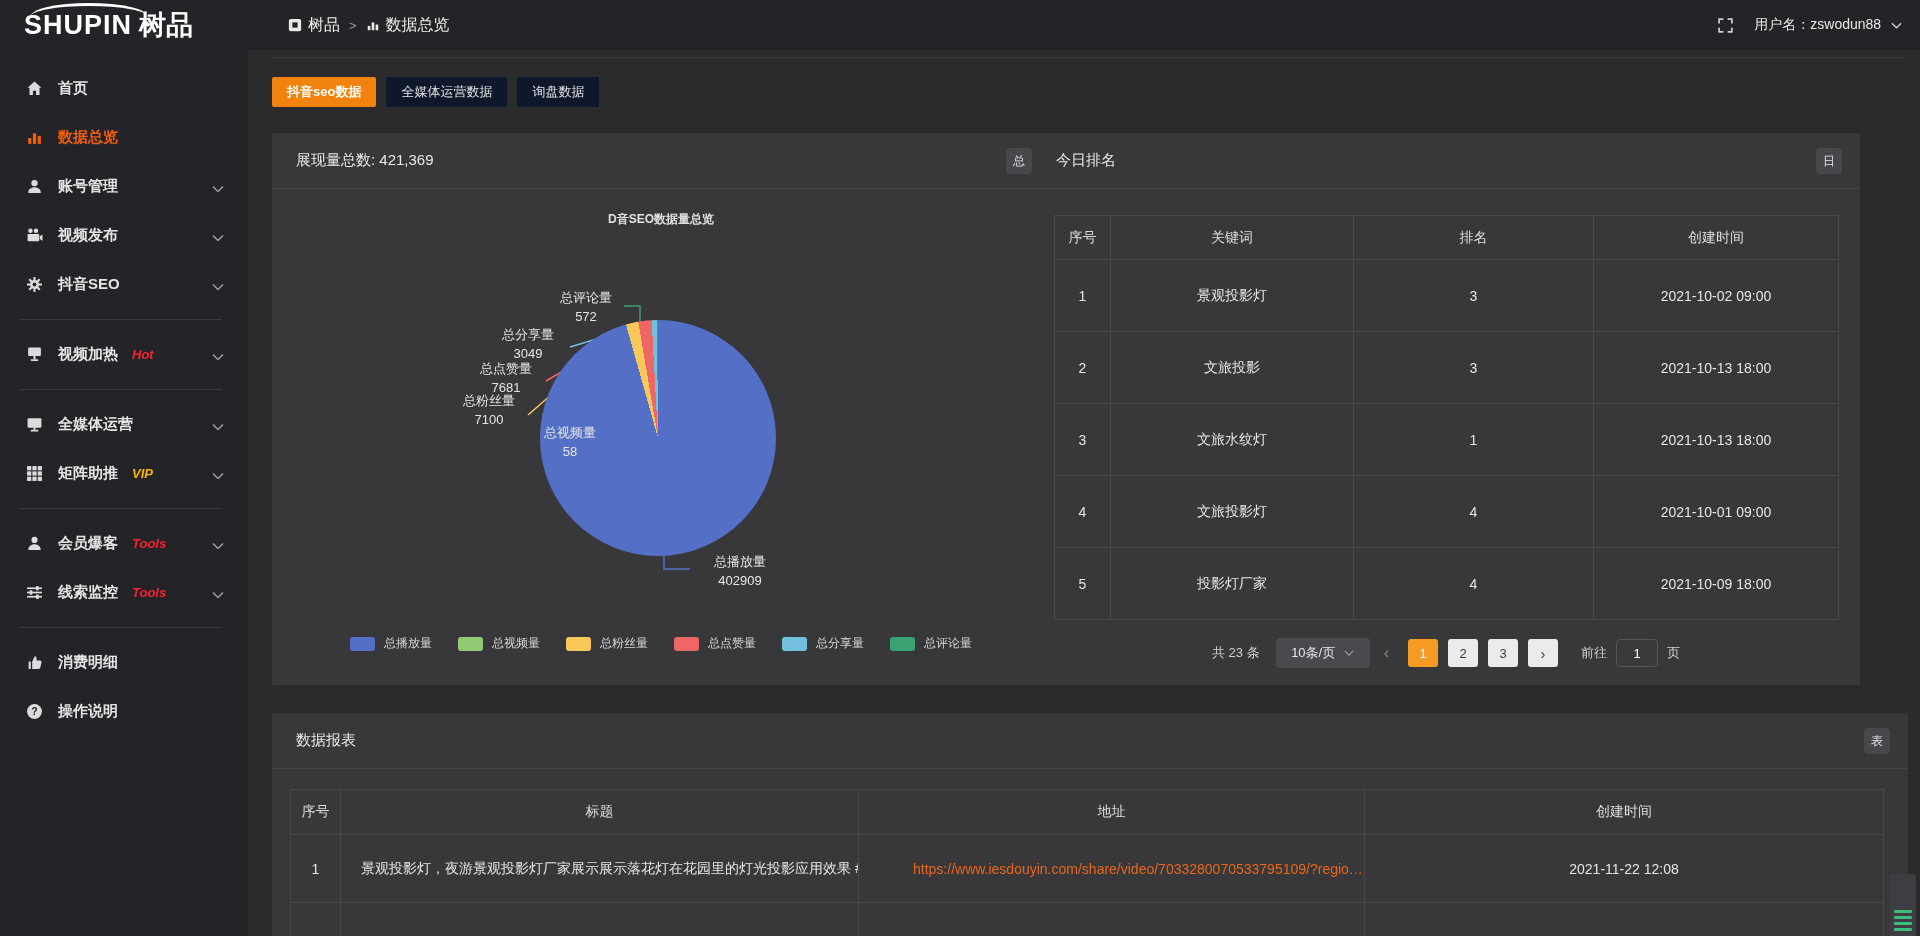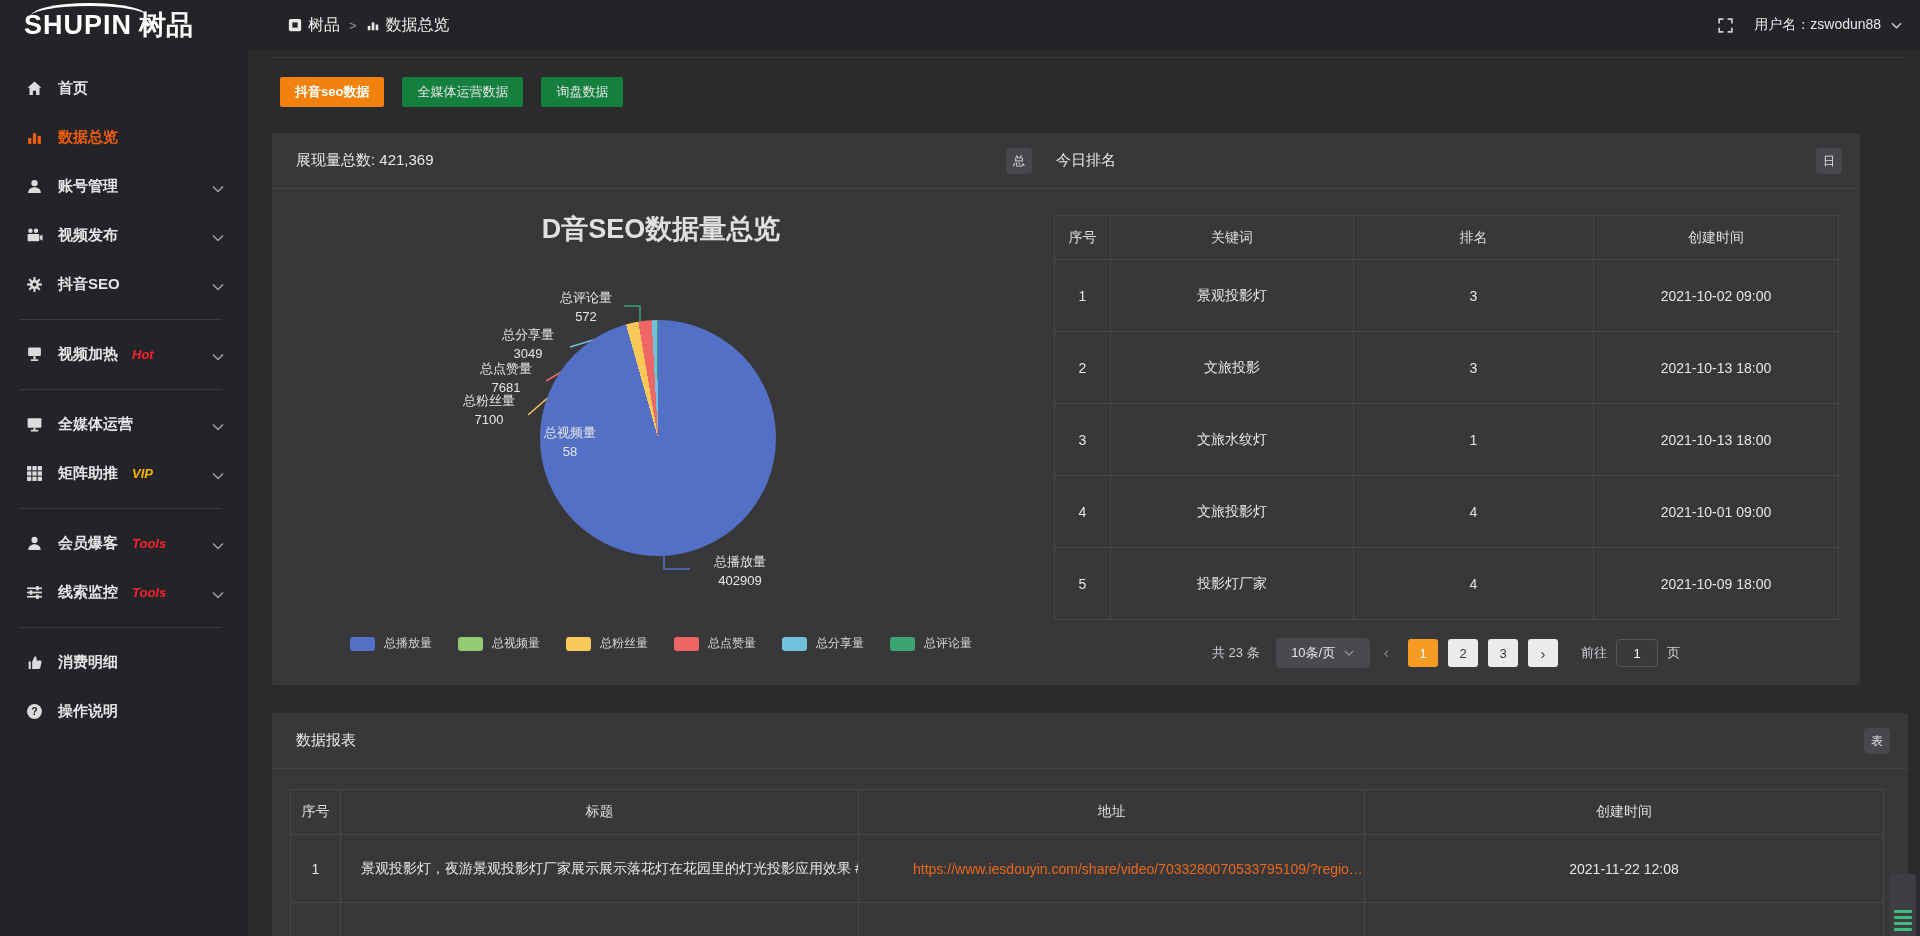--- a/index.html
+++ b/index.html
@@ -29,35 +29,35 @@
   .side-item.active .s-icon { color:#f25e0b; }
   .side-badge { font-style:italic; font-weight:700; font-size:13px; margin-left:14px; }
   .badge-red { color:#f5222d; }
   .badge-vip { color:#f7b500; }
   .side-chev { position:absolute; right:24px; top:50%; transform:translateY(-50%); }
   .side-divider { height:1px; background:#3a3a3e; margin:10px 26px 10px 20px; }
 
   
   .main { position:absolute; left:248px; top:50px; width:1672px; height:886px; padding:0 12px 0 24px; }
   .content-divider { position:absolute; left:24px; right:16px; top:7px; border-top:1px solid #3d3d41; }
-  .tabs { position:absolute; left:24px; top:27px; display:flex; gap:18px;margin-left:8px; }
+  .tabs { position:absolute; left:24px; top:27px; display:flex; gap:10px; }
   .tab { height:30px; padding:0 15px; display:flex; align-items:center; font-size:13px; color:#e3e3e5;
-         background:#15803d; border-radius:2px; cursor:pointer; white-space:nowrap; }
+         background:#0f172a; border-radius:2px; cursor:pointer; white-space:nowrap; }
   .tab.active { background:#f0820d; color:#fff; font-weight:700; }
 
   .panel { position:absolute; background:#38383b; border-radius:2px; }
   .panel-head { position:relative; height:56px; border-bottom:1px solid #434347; display:flex; align-items:center; padding:0 24px; }
   .panel-title { color:#e9e9eb; font-size:15px; }
   .corner-badge { position:absolute; right:18px; top:15px; width:26px; height:26px; background:#48484c; color:#e2e2e4;
                   border-radius:4px; font-size:12px; display:flex; align-items:center; justify-content:center; cursor:pointer; }
 
   
   .seo-panel { left:24px; top:83px; width:778px; height:552px; }
   .chart-area { position:relative; width:778px; height:495px; }
-  .chart-title { position:absolute; top:22px; left:0; width:100%; text-align:center; color:#e0e0e0; font-size:27px; font-weight:700; }
+  .chart-title { position:absolute; top:22px; left:0; width:100%; text-align:center; color:#e0e0e0; font-size:12px; font-weight:700; }
   .pie { position:absolute; left:268px; top:131px; width:236px; height:236px; border-radius:50%; }
   .pie-label { position:absolute; text-align:center; color:#e6e6e6; font-size:13px; line-height:19px; }
   .pl-name,.pl-val { display:block; }
   .lbl-comment { left:272px; top:99px;  width:84px; }
   .lbl-share   { left:216px; top:136px; width:80px; }
   .lbl-like    { left:196px; top:170px; width:76px; }
   .lbl-fans    { left:180px; top:202px; width:74px; }
   .lbl-video   { left:256px; top:234px; width:84px; }
   .lbl-play    { left:420px; top:363px; width:96px; }
   .connectors { position:absolute; left:0; top:0; width:778px; height:495px; pointer-events:none; }

